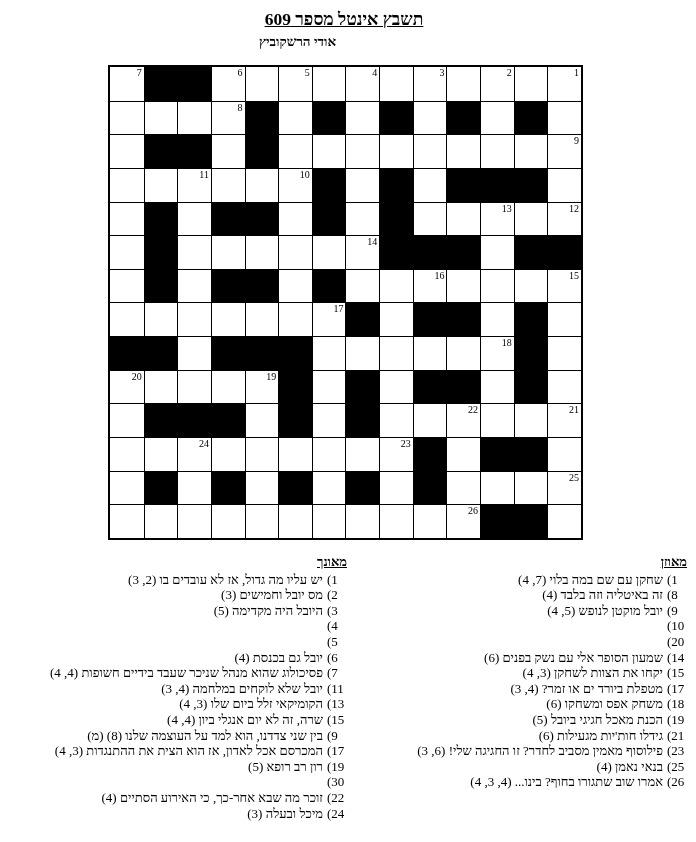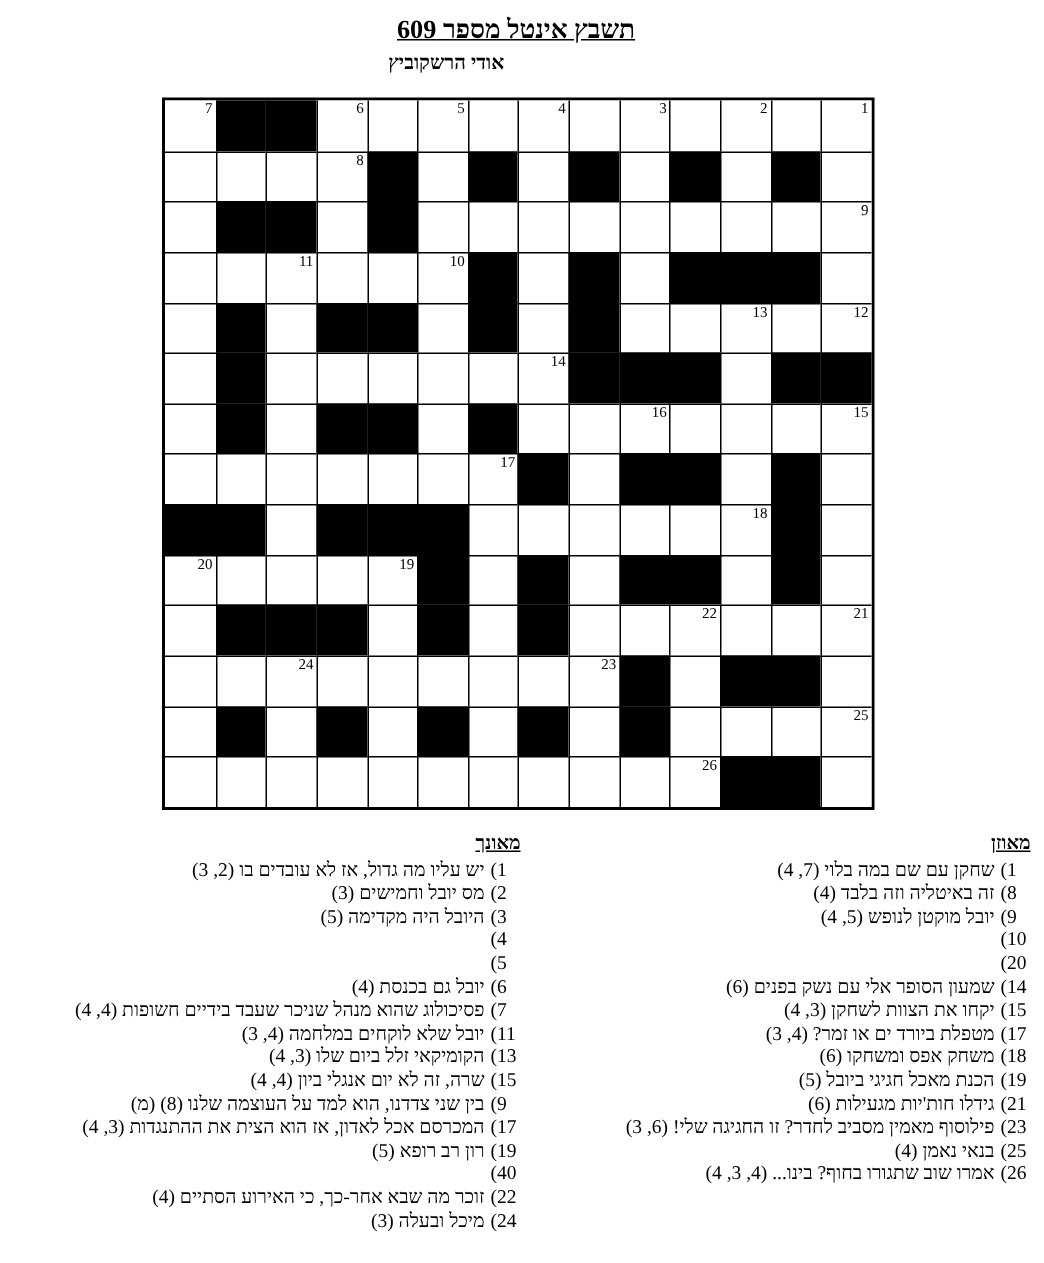--- a/index.html
+++ b/index.html
@@ -414,21 +414,21 @@
       </div>
       <div class="clue-line">
         <span class="clue-num">17)</span>
         <span class="clue-text">המכרסם אכל לאדון, אז הוא הצית את ההתנגדות (3, 4)</span>
       </div>
       <div class="clue-line">
         <span class="clue-num">19)</span>
         <span class="clue-text">רון רב רופא (5)</span>
       </div>
       <div class="clue-line">
-        <span class="clue-num">40)</span>
+        <span class="clue-num">30)</span>
       </div>
       <div class="clue-line">
         <span class="clue-num">22)</span>
         <span class="clue-text">זוכר מה שבא אחר-כך, כי האירוע הסתיים (4)</span>
       </div>
       <div class="clue-line">
         <span class="clue-num">24)</span>
         <span class="clue-text">מיכל ובעלה (3)</span>
       </div>
     </div>

